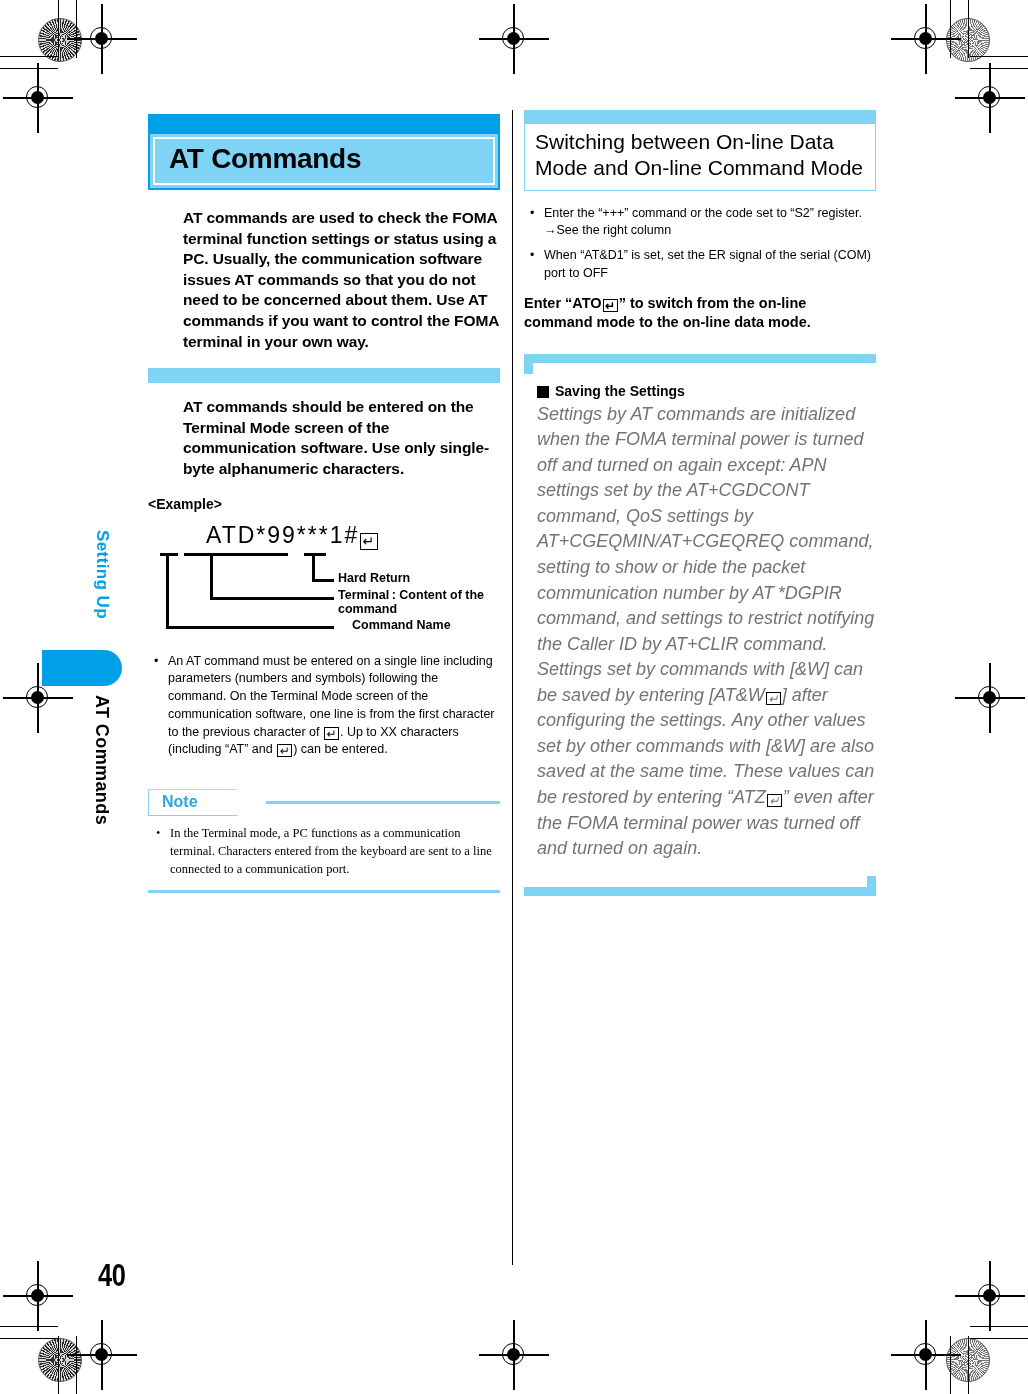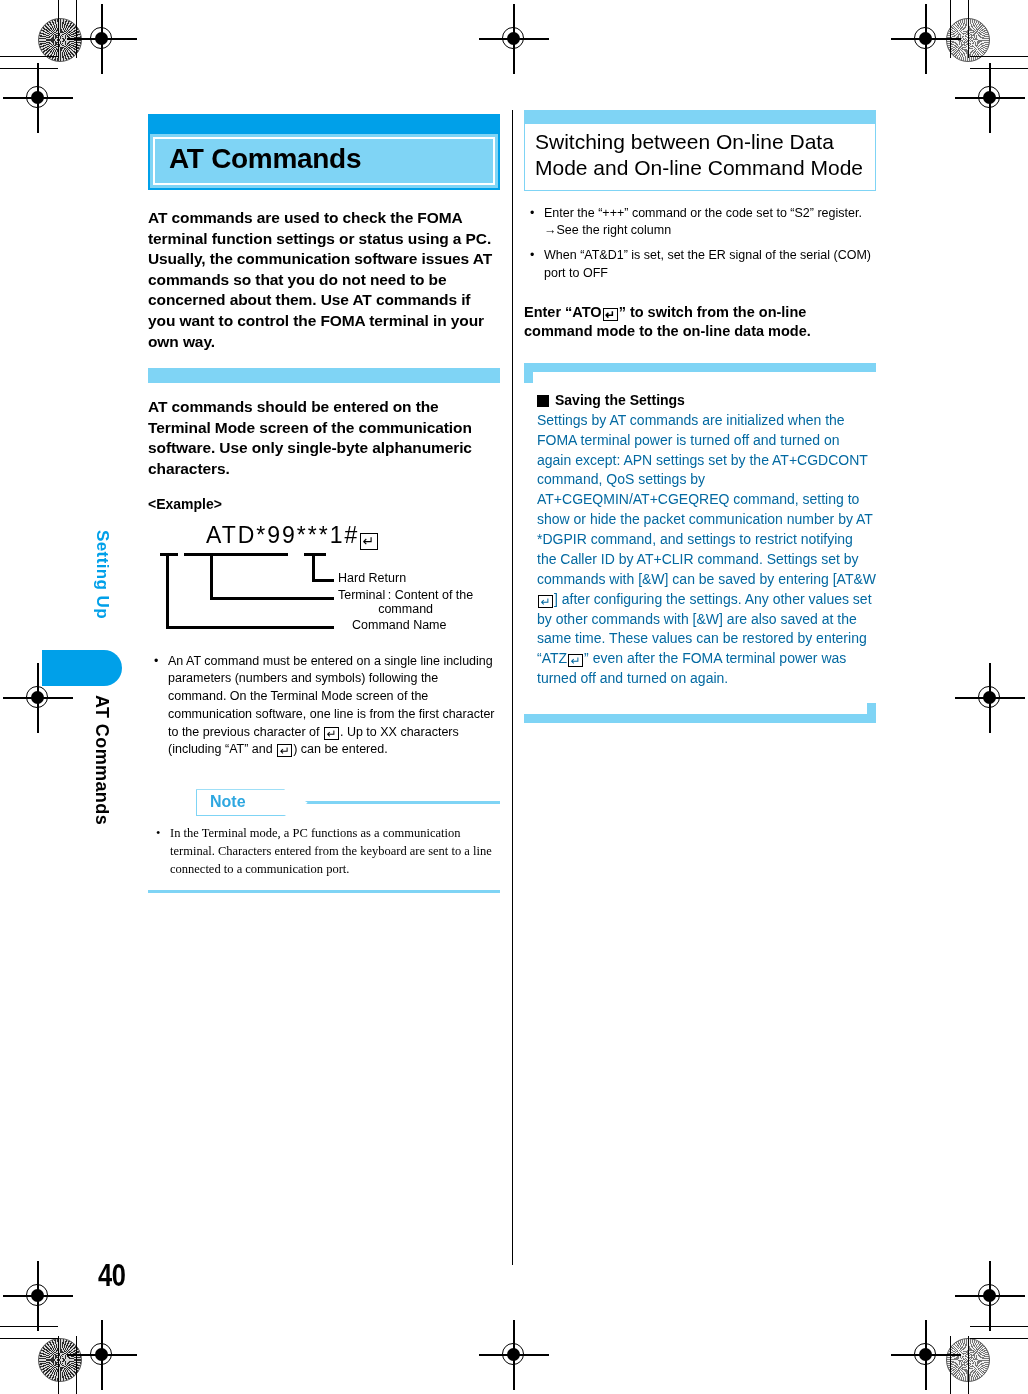--- a/index.html
+++ b/index.html
@@ -180,31 +180,33 @@
   }
 
   
   .lead {
     font-size: 15.5px;
     font-weight: bold;
     line-height: 1.33;
     color: #000;
     margin-bottom: 16px;
     letter-spacing: -0.1px;
+    margin-left: 35px;
   }
   .example-label {
     font-size: 14px;
     font-weight: bold;
     color: #000;
     margin-bottom: 10px;
   }
   .para {
-    font-size: 14px;
+    font-size: 18px;
     line-height: 1.42;
-    color: #0369a1;
+    color: #737373;
+    font-style: italic;
   }
 
   
   .bullet {
     position: relative;
     padding-left: 20px;
     font-size: 12.5px;
     line-height: 1.42;
     color: #000;
     margin-bottom: 7px;
@@ -271,45 +273,44 @@
     width: 3px;
   }
   .hrun {
     position: absolute;
     background: #000;
     height: 3px;
   }
   .dlabel {
     position: absolute;
     font-size: 12.5px;
-    font-weight: normal;
+    font-weight: bold;
     color: #000;
     white-space: nowrap;
   }
   .dlabel .cont {
     display: block;
-    text-align: center;
+    text-align: left;
   }
 
   
   .note-wrap { margin-top: 30px; position: relative; }
   .note-rule {
     position: absolute;
     left: 118px;
     top: 12px;
     right: 0;
     height: 3px;
     background: #7FD4F5;
   }
   .note-badge {
     position: relative;
     width: 112px;
     height: 27px;
     z-index: 2;
-    margin-left: 48px;
   }
   .note-badge .shape {
     position: absolute;
     inset: 0;
     background: #ffffff;
     border: 1.6px solid #7FD4F5;
     box-sizing: border-box;
     clip-path: polygon(0 0, 88px 0, 112px 50%, 88px 100%, 0 100%);
   }
   .note-badge .txt {
@@ -582,21 +583,21 @@
   </div>
 
 
   <div class="bullet">
     <span>Enter the “+++” command or the code set to “S2” register.</span>
     <span class="subline">→See the right column</span>
   </div>
 
   <div class="bullet">When “AT&amp;D1” is set, set the ER signal of the serial (COM) port to OFF</div>
 
-  <div class="lead-sm" style="margin-top:20px;">
+  <div class="lead-sm" style="margin-top:11px;">
     <span>Enter “ATO</span><span class="retkey"></span><span>” to switch from the on-line command mode to the on-line data mode.</span>
   </div>
 
   <div>
     <div class="subsec-openbar">
       <div class="bar"></div>
         <div class="tab"></div>
     </div>
     <div class="subsec-inner">
       <div class="subsec-title">Saving the Settings</div>

